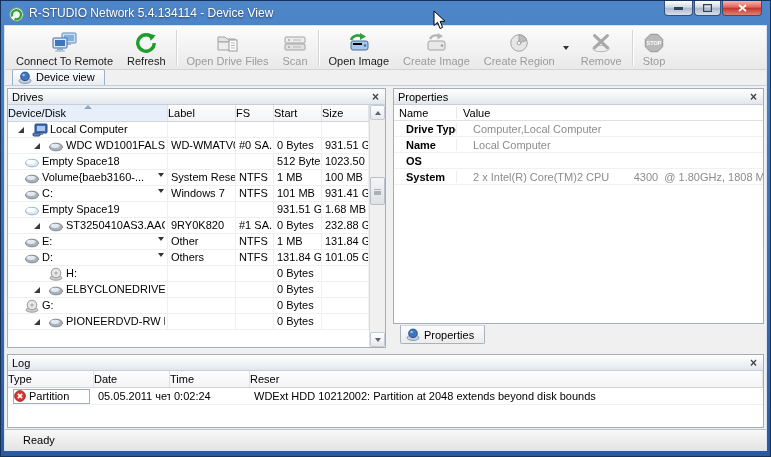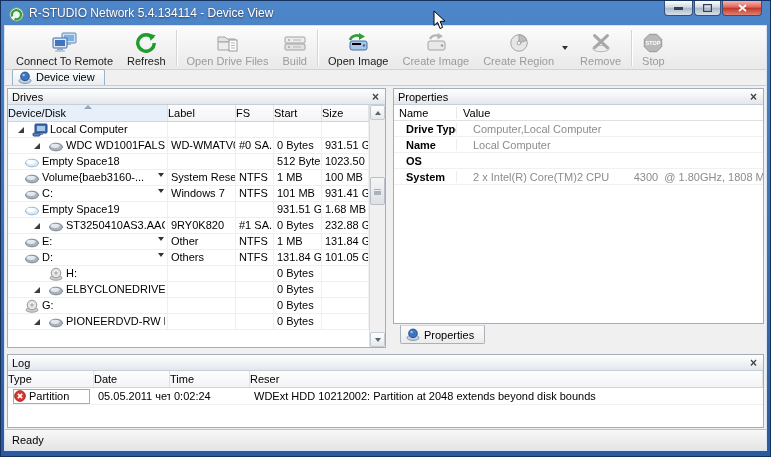--- a/index.html
+++ b/index.html
@@ -96,21 +96,21 @@
   .log-wrap { height:78px; padding:3px 2px 1px 2px; flex:0 0 auto; }
   .log-panel { height:100%; }
   .l-type{width:86px} .l-date{width:76px} .l-time{width:80px} .l-text{flex:1}
   .lrow { display:flex; height:17px; font-size:11px; align-items:center; border-bottom:1px solid #f2f2f2; }
   .lc { padding:0 4px; white-space:nowrap; overflow:hidden; }
   .type-cell { display:flex; align-items:center; gap:3px; height:15px; margin-left:1px;
                border:1px solid #9eaec2; background:#fff; }
   .logfill { flex:1; background:#fff; }
   
   .statusbar { height:21px; background:linear-gradient(180deg,#f8f8f8,#e4e4e4); border-top:1px solid #c0c0c0;
-               display:flex; align-items:center; font-size:11px; padding-left:7px; flex:0 0 auto; }
+               display:flex; align-items:center; font-size:11px; padding-left:18px; flex:0 0 auto; }
   
   .cursor { position:absolute; left:432px; top:10px; z-index:50; pointer-events:none; }
 </style>
 </head>
 <body>
 
 <div class="window">
 
   <div class="titlebar">
     <svg class="ticon" width="15" height="15" viewBox="0 0 15 15">
@@ -179,21 +179,21 @@
       <div class="tbtn disabled">
         <span class="ic">
             <svg width="24" height="22" viewBox="0 0 24 22">
               <rect x="2" y="5" width="20" height="6" rx="1" fill="#ececec" stroke="#a2a2a2"></rect>
               <rect x="2" y="12" width="20" height="6" rx="1" fill="#e2e2e2" stroke="#a2a2a2"></rect>
               <circle cx="6" cy="8" r="1" fill="#a8a8a8"></circle>
               <circle cx="6" cy="15" r="1" fill="#a8a8a8"></circle>
               <path d="M10 8 h8 M10 15 h8" stroke="#b8b8b8"></path>
             </svg>
           </span>
-        <span>Build</span>
+        <span>Scan</span>
       </div>
       <div class="tsep"></div>
       <div class="tbtn">
         <span class="ic">
             <svg width="24" height="22" viewBox="0 0 24 22">
               <rect x="4" y="9" width="17" height="9" rx="2" fill="#a9c6e8" stroke="#45709f"></rect>
               <rect x="6" y="11" width="9" height="2" fill="#dcea f8" stroke="none"></rect>
               <circle cx="18" cy="13.5" r="1.2" fill="#3c6aa0"></circle>
               <path d="M4 8 a7 7 0 0 1 11 -3" fill="none" stroke="#2fa03c" stroke-width="2.6"></path>
               <polygon points="13,1 19,4.5 13,8" fill="#2fa03c"></polygon>

